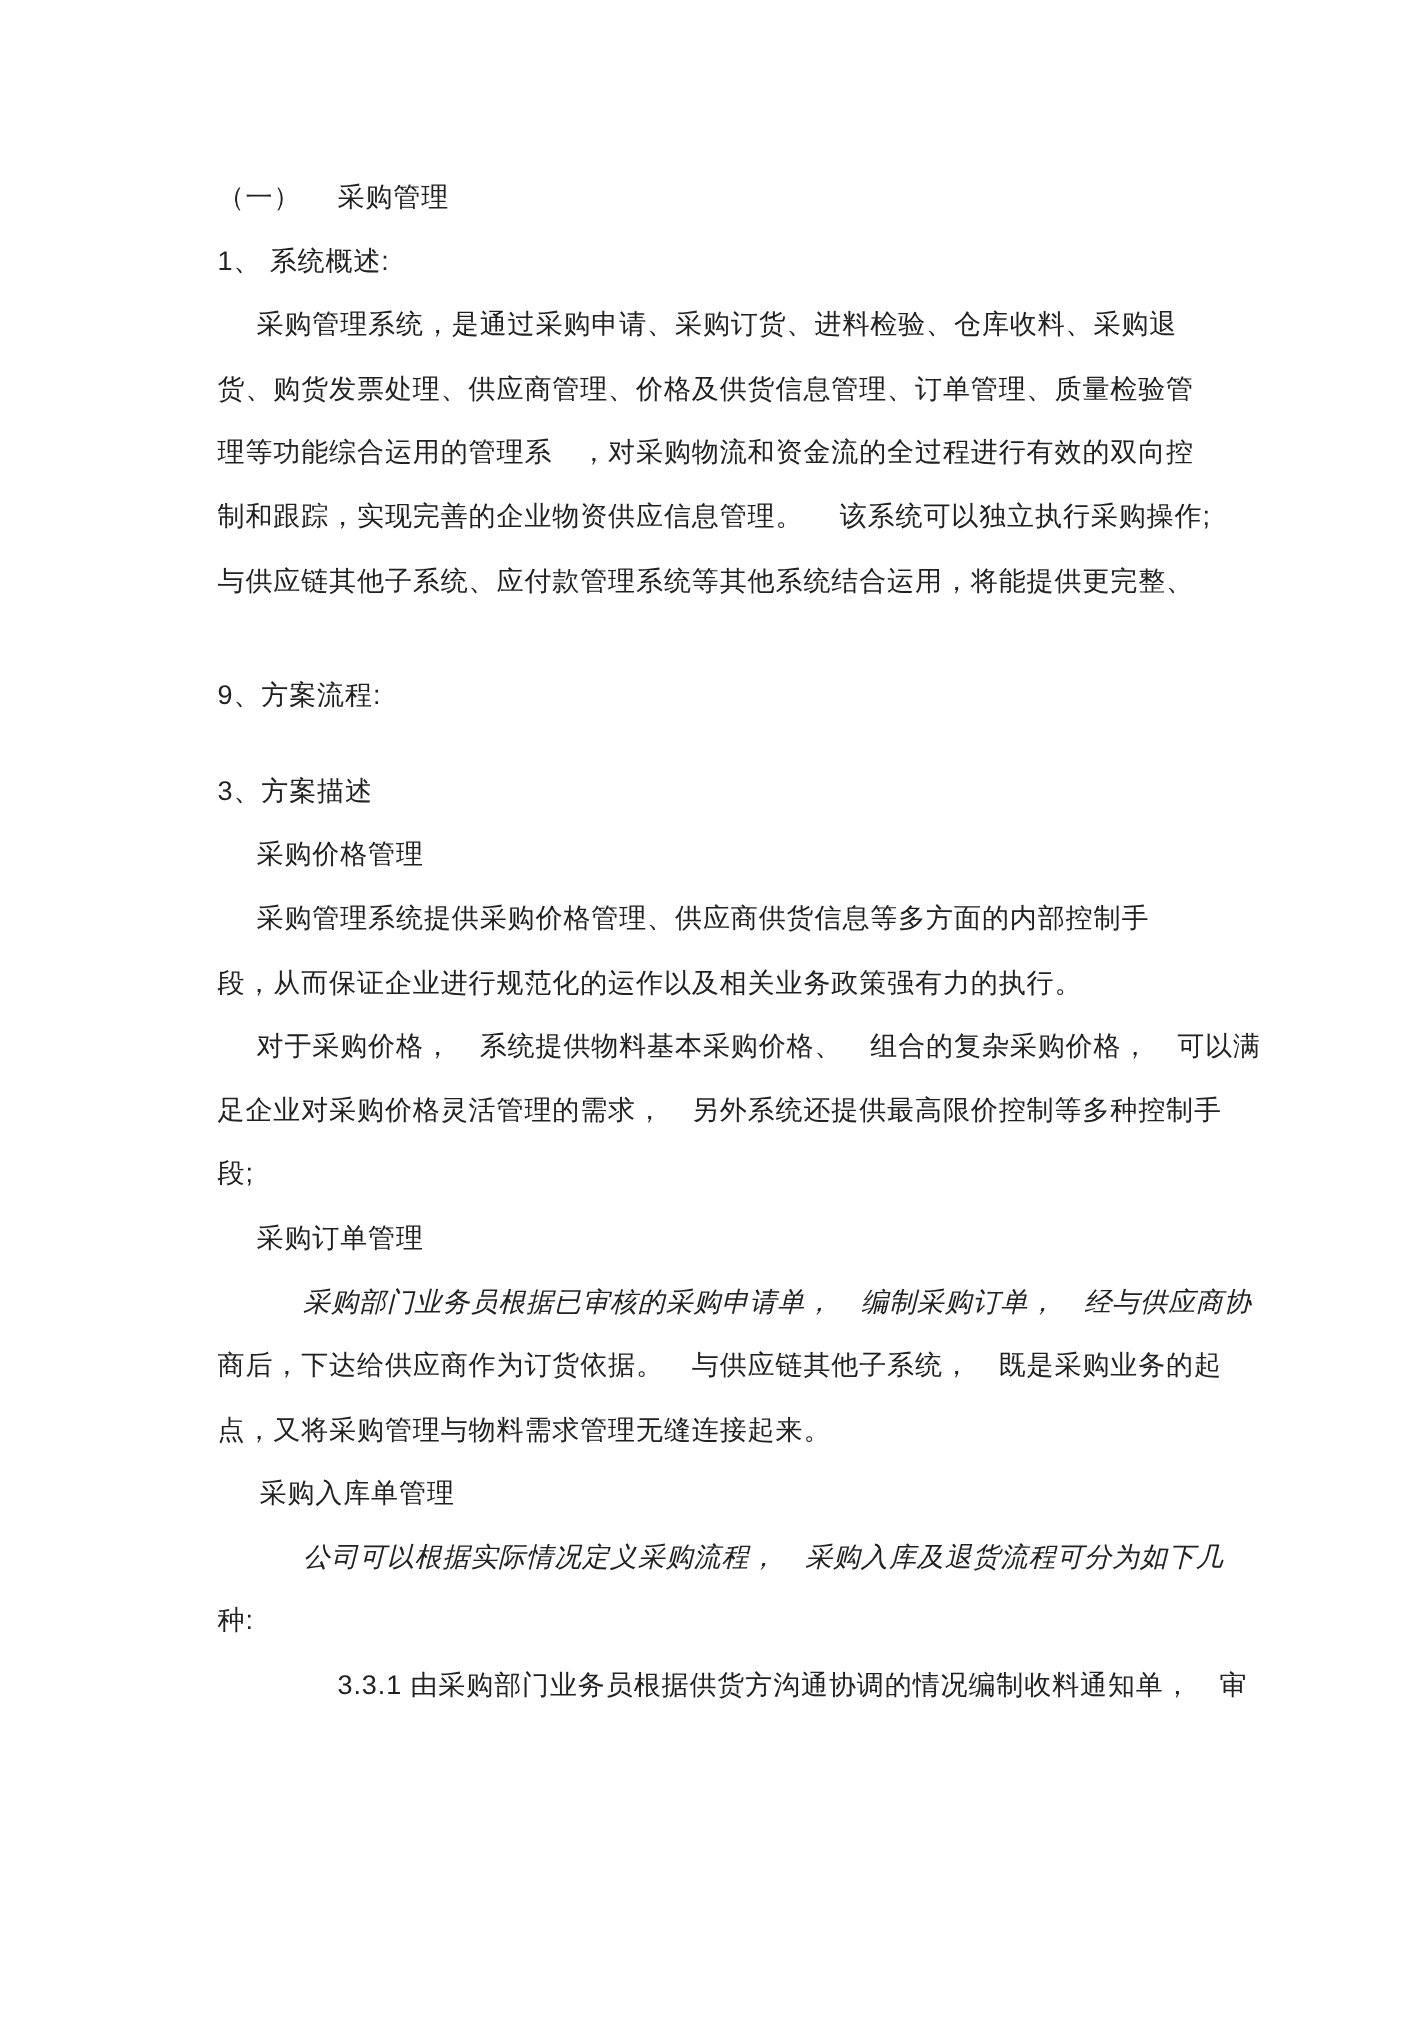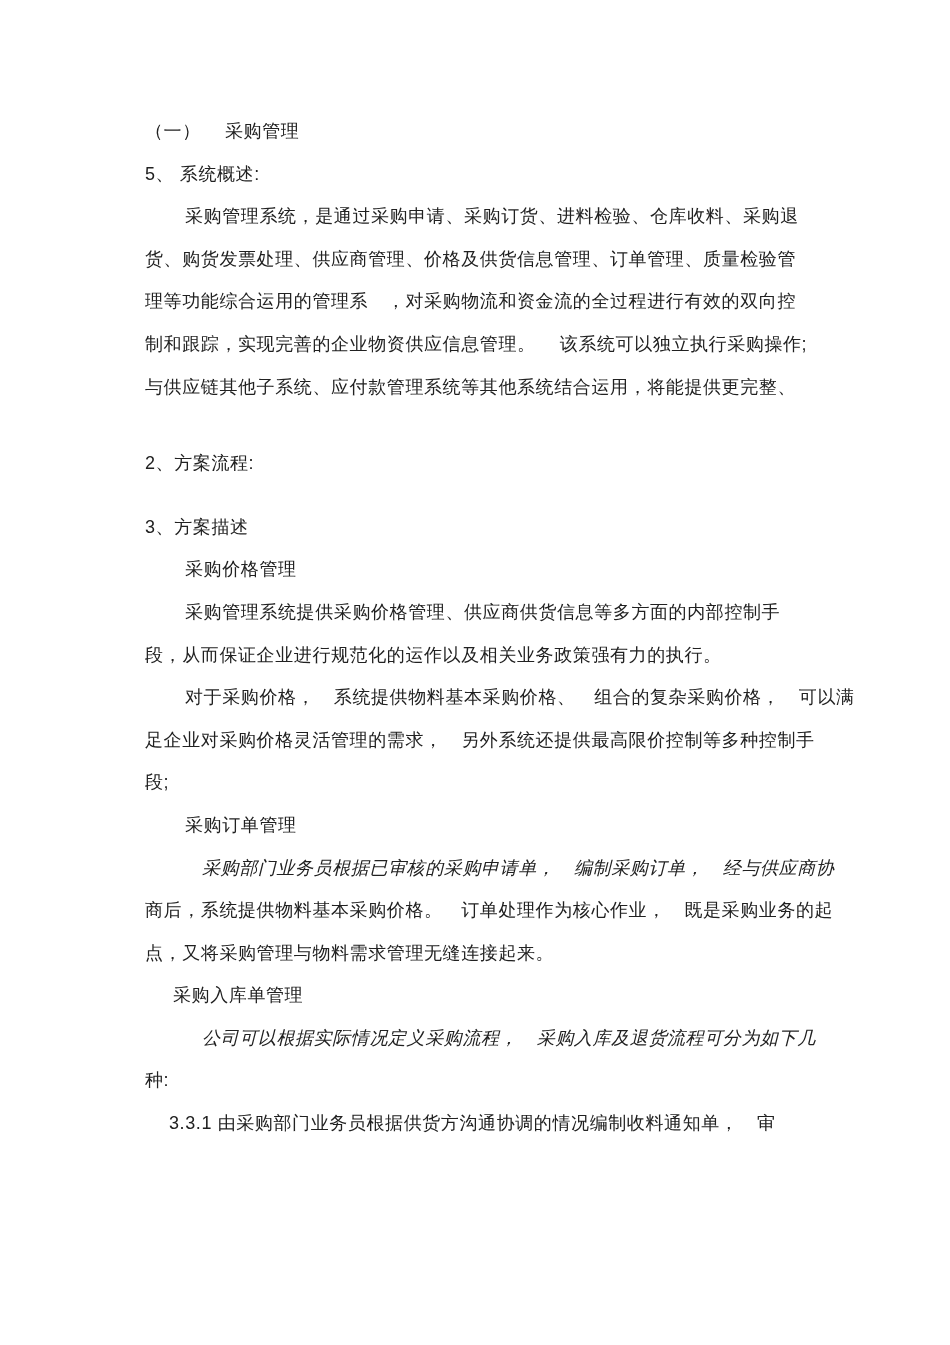--- a/index.html
+++ b/index.html
@@ -21,48 +21,48 @@
     padding: 110px 155px 15px 145px;
     color: #212121;
   }
   .line {
     font-size: 18px;
     line-height: 42.6px;
     letter-spacing: 0.6px;
     white-space: pre;
   }
   
-  .ind-2  { margin-left: 40px; }   
+  .ind-2  { margin-left: 26px; }   
   .ind-15 { margin-left: 28px; }   
   .ind-28 { margin-left: 57px; font-style: italic; }   
-  .ind-3  { margin-left: 24px; }   
+  .ind-3  { margin-left: 80px; }   
   
   .gap-lg { margin-top: 34px; }
   .gap-md { margin-top: 21px; }
 </style>
 </head>
 <body>
 
 <div class="page">
   <div class="line">（一）　 采购管理</div>
-  <div class="line">5、 系统概述:</div>
+  <div class="line">1、 系统概述:</div>
   <div class="line ind-2">采购管理系统，是通过采购申请、采购订货、进料检验、仓库收料、采购退</div>
   <div class="line">货、购货发票处理、供应商管理、价格及供货信息管理、订单管理、质量检验管</div>
   <div class="line">理等功能综合运用的管理系　，对采购物流和资金流的全过程进行有效的双向控</div>
   <div class="line">制和跟踪，实现完善的企业物资供应信息管理。　 该系统可以独立执行采购操作;</div>
   <div class="line">与供应链其他子系统、应付款管理系统等其他系统结合运用，将能提供更完整、</div>
-  <div class="line gap-lg">2、方案流程:</div>
+  <div class="line gap-lg">9、方案流程:</div>
   <div class="line gap-md">3、方案描述</div>
   <div class="line ind-2">采购价格管理</div>
   <div class="line ind-2">采购管理系统提供采购价格管理、供应商供货信息等多方面的内部控制手</div>
   <div class="line">段，从而保证企业进行规范化的运作以及相关业务政策强有力的执行。</div>
   <div class="line ind-2">对于采购价格，　系统提供物料基本采购价格、　组合的复杂采购价格，　可以满</div>
   <div class="line">足企业对采购价格灵活管理的需求，　另外系统还提供最高限价控制等多种控制手</div>
   <div class="line">段;</div>
   <div class="line ind-2">采购订单管理</div>
   <div class="line ind-28">采购部门业务员根据已审核的采购申请单，　编制采购订单，　经与供应商协</div>
-  <div class="line">商后，系统提供物料基本采购价格。　订单处理作为核心作业，　既是采购业务的起</div>
+  <div class="line">商后，下达给供应商作为订货依据。　与供应链其他子系统，　既是采购业务的起</div>
   <div class="line">点，又将采购管理与物料需求管理无缝连接起来。</div>
   <div class="line ind-15">采购入库单管理</div>
   <div class="line ind-28">公司可以根据实际情况定义采购流程，　采购入库及退货流程可分为如下几</div>
   <div class="line">种:</div>
   <div class="line ind-3">3.3.1 由采购部门业务员根据供货方沟通协调的情况编制收料通知单，　审</div>
 </div>
 
 </body></html>

